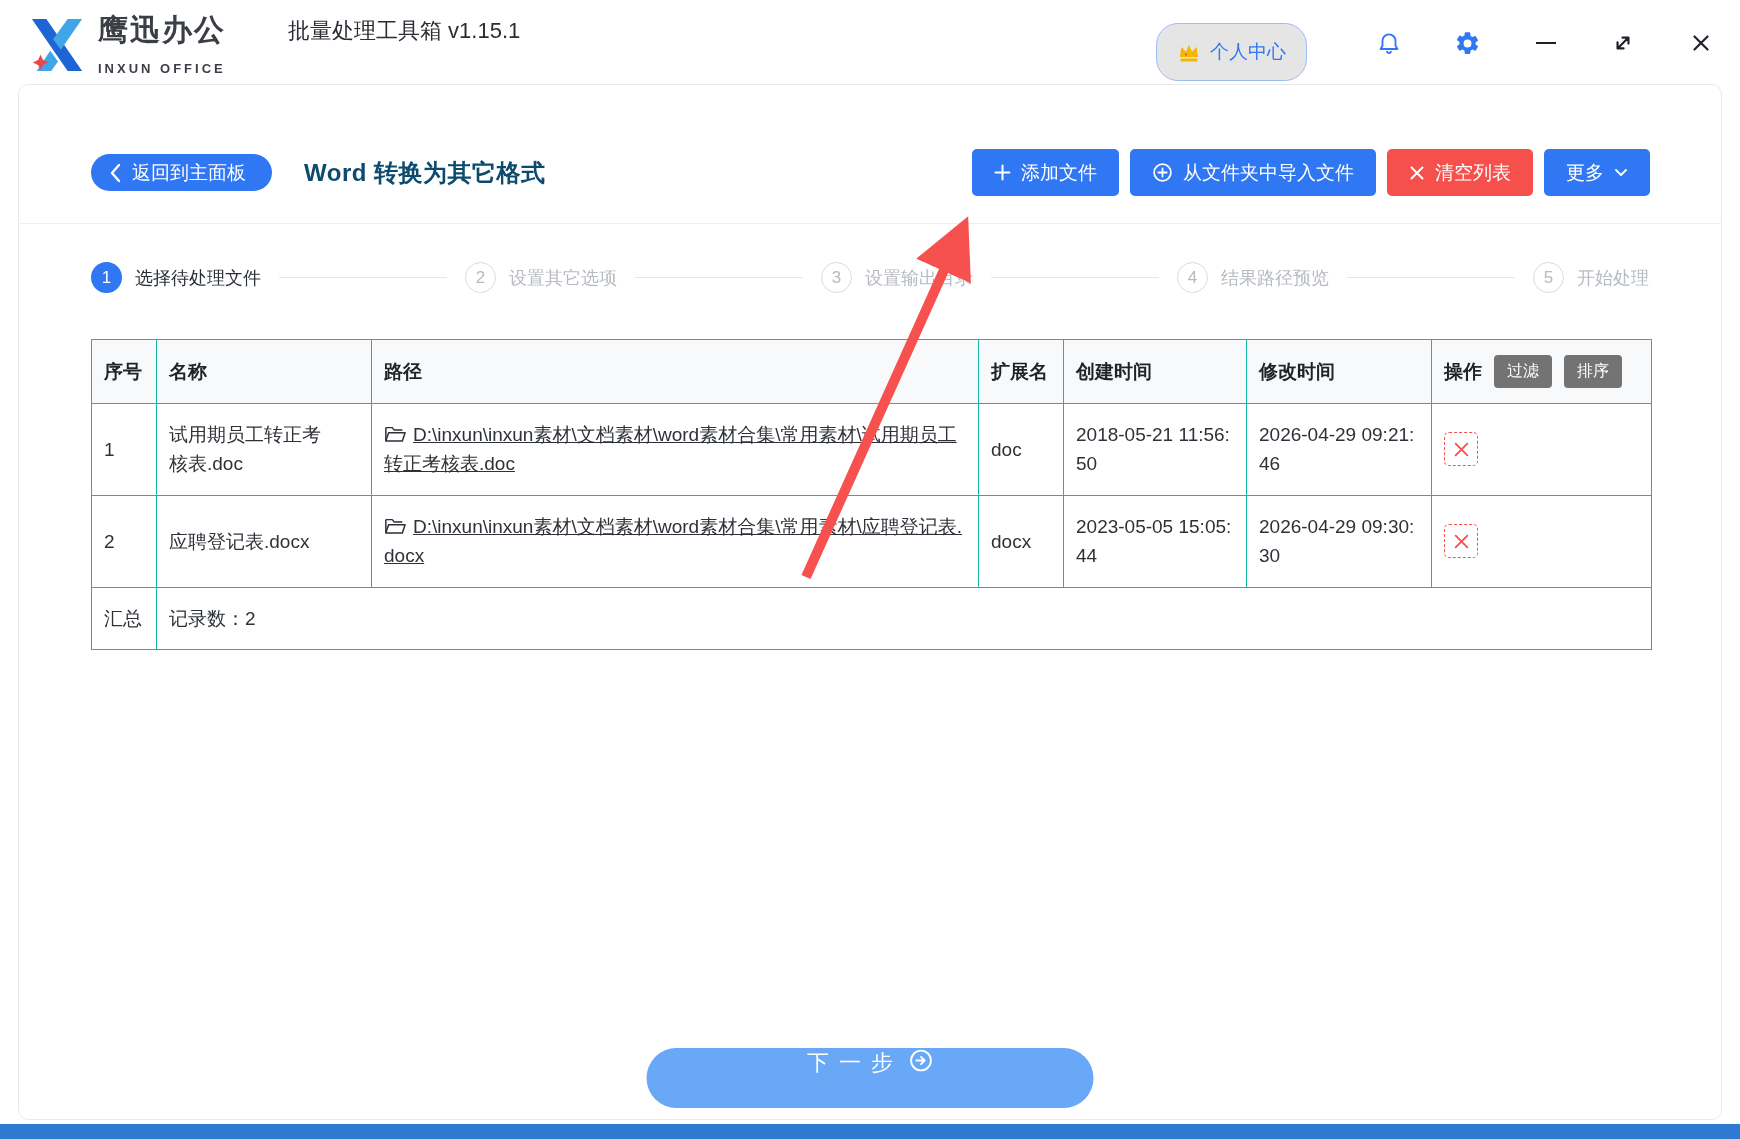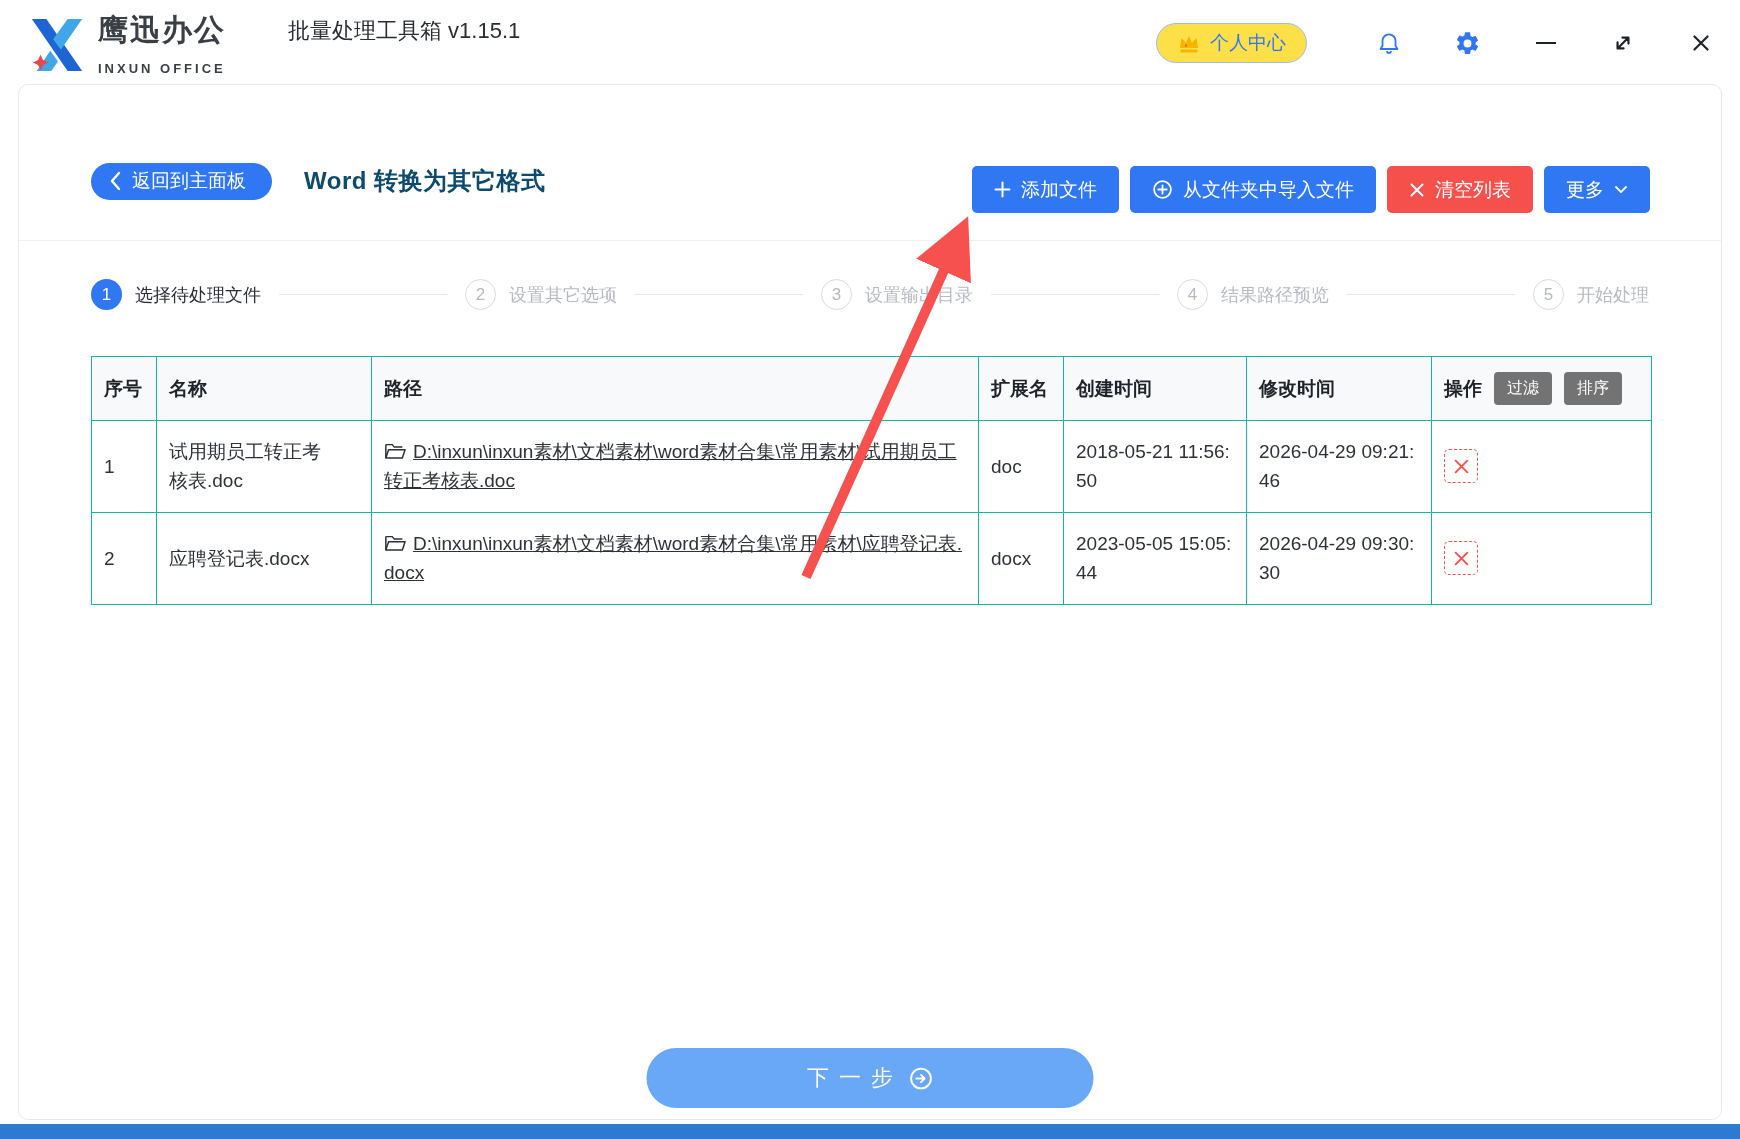--- a/index.html
+++ b/index.html
@@ -15,37 +15,37 @@
   .topbar { position:absolute; top:0; left:0; width:100%; height:84px; background:#fff; }
   .brand { position:absolute; left:28px; top:14px; display:flex; align-items:center; }
   .brand-names { margin-left:12px; }
   .brand-cn { font-size:30px; font-weight:bold; color:#3a3f46; letter-spacing:2px; line-height:1.05; }
   .brand-en { font-size:13px; font-weight:bold; color:#3a3f46; letter-spacing:3px; margin-top:15px; }
   .app-title { position:absolute; left:288px; top:16px; font-size:22px; color:#2a2e34; }
   .search-box { position:absolute; left:551px; top:21px; width:497px; height:47px;
     border:1px solid #e4e6ea; border-radius:24px; background:#fff;
     display:flex; align-items:center; padding:0 20px; }
   .search-placeholder { flex:1; font-size:18px; color:#c3c7ce; white-space:nowrap; overflow:hidden; }
-  .user-pill { position:absolute; left:1156px; top:23px; height:40px; padding:0 20px;
-    border:1.5px solid #9dbdf5; border-radius:22px; background:#fde047;
+  .user-pill { position:absolute; left:1156px; top:23px; height:58px; padding:0 20px;
+    border:1.5px solid #9dbdf5; border-radius:22px; background:#e5e5e5;
     display:flex; align-items:center; gap:9px; cursor:pointer; }
   .user-pill-label { font-size:19px; color:#3077f3; }
   .tb-icon { position:absolute; top:28px; width:30px; height:30px; display:flex;
     align-items:center; justify-content:center; cursor:pointer; }
   .min-bar { width:20px; height:2.5px; background:#1f2329; }
 
   
   .card { position:absolute; left:18px; top:84px; width:1704px; height:1036px;
     background:#fff; border:1px solid #e7e9ee; border-radius:10px; }
   .toolbar { display:flex; align-items:center; padding:64px 71px 0 72px; }
   .back-btn { height:37px; padding:0 26px 0 18px; border:none; border-radius:24px;
     background:#3077f3; color:#fff; font-size:19px; display:flex; align-items:center; gap:10px;
     cursor:pointer; font-family:inherit; }
   .page-title { margin-left:32px; font-size:24px; font-weight:bold; color:#0c4a6e; letter-spacing:0.5px; }
-  .toolbar-actions { margin-left:auto; display:flex; gap:11px;margin-top:17px; }
+  .toolbar-actions { margin-left:auto; display:flex; gap:11px; }
   .act-btn { height:47px; border:none; border-radius:5px; font-size:19px; color:#fff;
     display:flex; align-items:center; justify-content:center; gap:10px; padding:0 22px;
     cursor:pointer; font-family:inherit; }
   .act-blue { background:#3077f3; }
   .act-red { background:#f6504c; }
 
   .divider { height:1px; background:#eef0f3; margin-top:27px; }
 
   
   .steps { display:flex; align-items:center; margin:38px 72px 0; }
@@ -72,21 +72,21 @@
   .path-link { color:#2e3238; text-decoration:underline; word-break:break-all; cursor:pointer; }
   .folder-ico { vertical-align:-3px; margin-right:7px; }
   td.cell-date { word-break:break-all; }
   .del-btn { width:34px; height:34px; background:#fff; border:1px dashed #f6514e;
     border-radius:5px; display:flex; align-items:center; justify-content:center; cursor:pointer; }
   tr.summary td { padding:16px 12px; }
 
   
   .next-btn { position:absolute; left:50%; transform:translateX(-50%); bottom:11px;
     width:447px; height:60px; border:none; border-radius:30px; background:#69a7f7; color:#fff;
-    font-size:22px; letter-spacing:2px; display:flex; align-items:center; justify-content:center;
+    font-size:22px; letter-spacing:2px; display:flex; justify-content:center;
     gap:13px; cursor:pointer; font-family:inherit; }
 
   
   .annotation { position:absolute; left:0; top:0; width:1740px; height:1139px;
     pointer-events:none; z-index:60; }
 </style>
 </head>
 <body>
 
 <div class="window">
@@ -272,20 +272,24 @@
           <td class="cell-date">2023-05-05 15:05:44</td>
           <td class="cell-date">2026-04-29 09:30:30</td>
           <td>
             <button class="del-btn">
               <svg width="17" height="17" viewBox="0 0 16 16">
                 <path d="M2.5 2.5 L13.5 13.5 M13.5 2.5 L2.5 13.5" stroke="#f6514e" stroke-width="1.8" stroke-linecap="round"></path>
               </svg>
             </button>
           </td>
         </tr>
+        <tr class="summary">
+          <td>汇总</td>
+          <td colspan="6">记录数：2</td>
+        </tr>
       </tbody>
     </table>
 
     <button class="next-btn">
       <span>下 一 步</span>
       <svg width="25" height="25" viewBox="0 0 24 24">
         <circle cx="12" cy="12" r="9.5" fill="none" stroke="#fff" stroke-width="1.8"></circle>
         <path d="M7.5 12 H15.5 M12 8.5 L15.5 12 L12 15.5" fill="none" stroke="#fff" stroke-width="1.8" stroke-linecap="round" stroke-linejoin="round"></path>
       </svg>
     </button>

